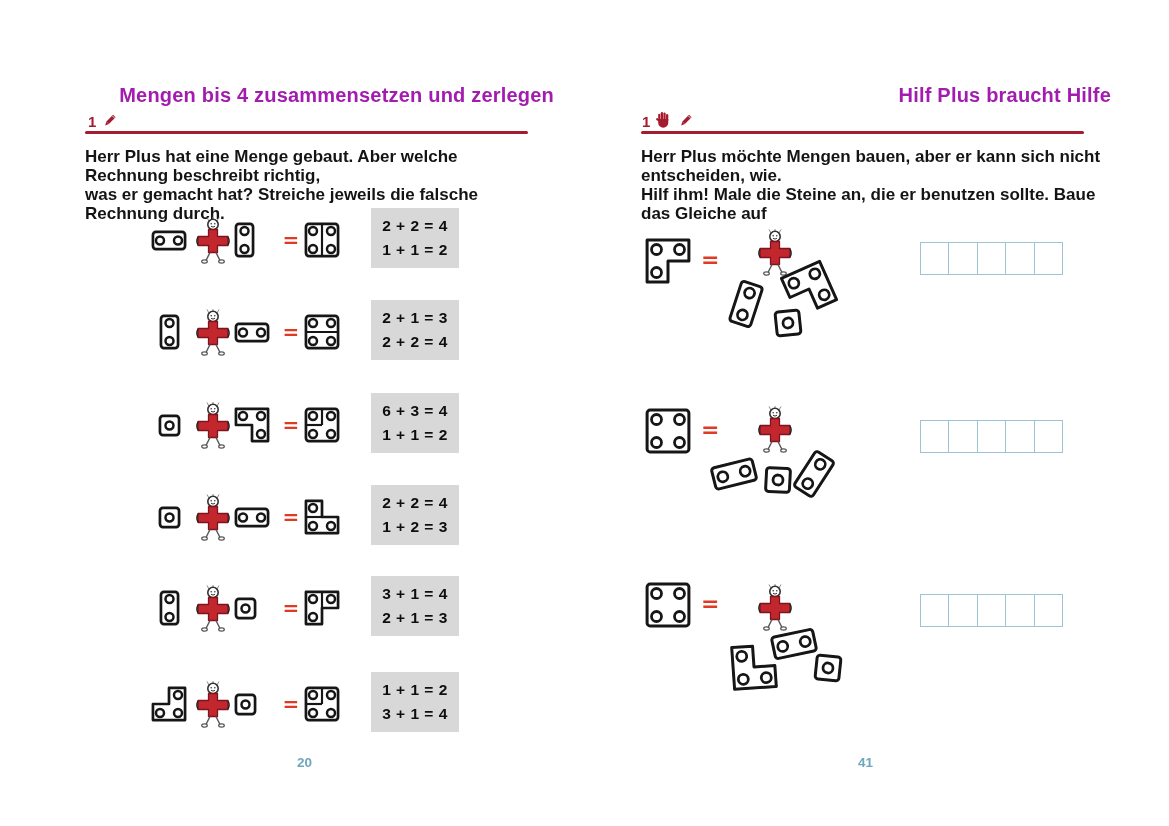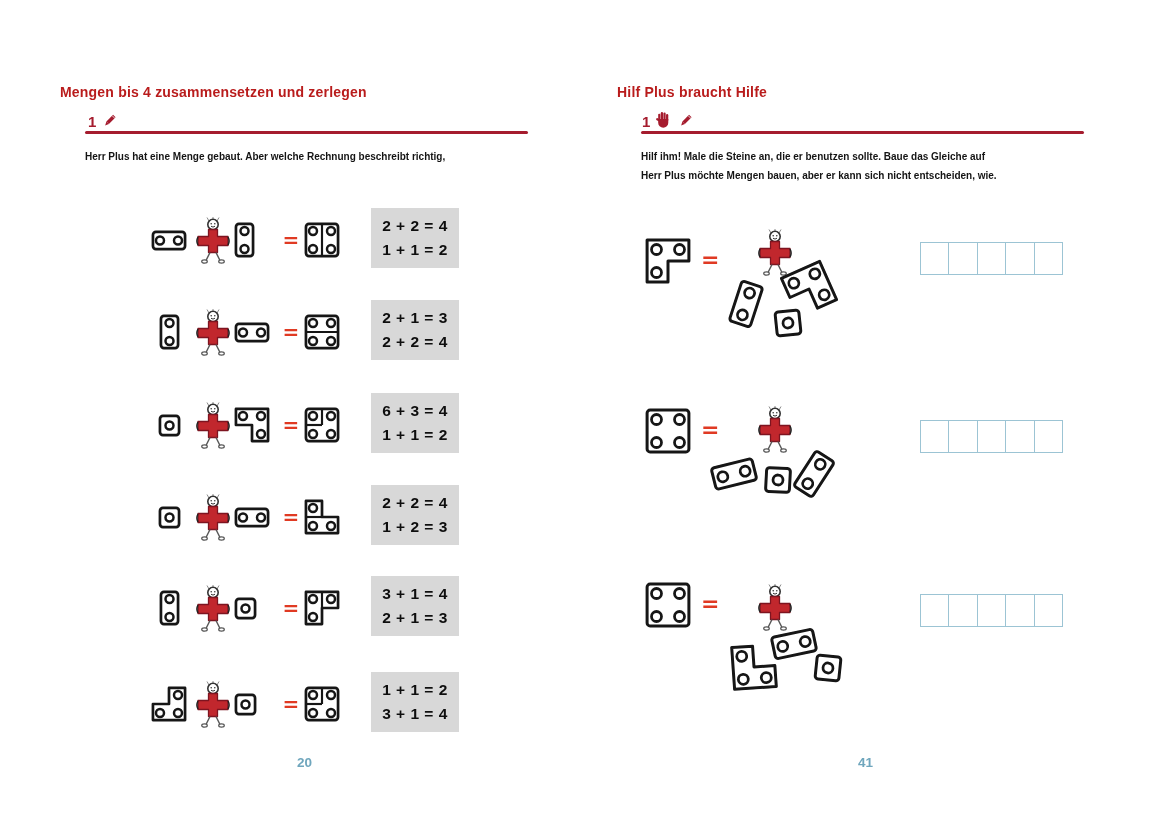--- a/index.html
+++ b/index.html
@@ -1,23 +1,23 @@
 <!DOCTYPE html>
 <html><head>
 <meta charset="utf-8">
 <style>
   html,body{margin:0;padding:0;background:#e8e8e8;}
   .sheet{position:relative;width:1169px;height:826px;background:#ffffff;overflow:hidden;
          font-family:"Liberation Sans",sans-serif;color:#111;}
-  .page-title{position:absolute;width:494px;text-align:left;font-size:14px;font-weight:700;
-              letter-spacing:.2px;color:#b91c1c;}
+  .page-title{position:absolute;width:494px;text-align:right;font-size:20px;font-weight:700;
+              letter-spacing:.2px;color:#a21caf;}
   .exmark{position:absolute;display:flex;align-items:flex-end;gap:5px;color:#a51c2e;
           font-weight:700;font-size:15px;line-height:15px;}
   .rule{position:absolute;height:3px;background:#a51c2e;border-radius:2px;}
-  .instr{position:absolute;width:460px;font-size:10px;font-weight:600;line-height:19px;color:#141414;}
+  .instr{position:absolute;width:460px;font-size:17px;font-weight:600;line-height:19px;color:#141414;}
   .ex-row{position:absolute;height:74px;display:flex;align-items:center;}
   .slot{display:flex;justify-content:center;align-items:center;}
   .slot.left-al{justify-content:flex-start;}
   .eq{font-size:20px;font-weight:900;color:#e03a23;font-family:"DejaVu Sans",sans-serif;}
   .eq.big{font-size:22px;}
   .eqbox{position:absolute;width:88px;background:#d8d8d8;display:flex;flex-direction:column;
          justify-content:center;gap:6px;text-align:center;font-size:15.5px;font-weight:600;
          padding:9px 0;color:#0e0e0e;letter-spacing:.5px;}
   .pageno{position:absolute;color:#6fa6bd;font-size:13.5px;font-weight:700;}
   .abs{position:absolute;}
@@ -42,20 +42,21 @@
           <path d="M6 11.6 L13.4 4.2 L16.2 7 L8.8 14.4 Z" fill="#a51c2e"></path>
           <path d="M4.6 16 L6 11.6 L8.8 14.4 Z" fill="#a51c2e"></path>
           <path d="M12.4 5.2 L15.2 8" stroke="#fff" stroke-width="0.9"></path>
         </svg>
       </span>
     </div>
     <div class="rule" style="left:85px;top:131px;width:443px"></div>
 
     <div class="instr" style="left:85px;top:147px">
       <div>Herr Plus hat eine Menge gebaut. Aber welche Rechnung beschreibt richtig,</div>
+      <div>was er gemacht hat? Streiche jeweils die falsche Rechnung durch.</div>
     </div>
 
     <div id="left-rows">
         <div class="ex-row" style="left:146px;top:203px;width:206px">
     <div class="slot" style="width:46px">
             <svg width="36" height="21" viewBox="0 0 36 21">
               <rect x="1.9500000000000002" y="1.9500000000000002" width="32.1" height="17.1" rx="3" fill="#fff" stroke="#161616" stroke-width="2.7"></rect>
               <circle cx="9" cy="10.5" r="4" fill="#fff" stroke="#161616" stroke-width="2.4840000000000004"></circle>
               <circle cx="27" cy="10.5" r="4" fill="#fff" stroke="#161616" stroke-width="2.4840000000000004"></circle>
             </svg>
@@ -364,22 +365,22 @@
         <svg width="18" height="18" viewBox="0 0 20 20">
           <path d="M6 11.6 L13.4 4.2 L16.2 7 L8.8 14.4 Z" fill="#a51c2e"></path>
           <path d="M4.6 16 L6 11.6 L8.8 14.4 Z" fill="#a51c2e"></path>
           <path d="M12.4 5.2 L15.2 8" stroke="#fff" stroke-width="0.9"></path>
         </svg>
       </span>
     </div>
     <div class="rule" style="left:641px;top:131px;width:443px"></div>
 
     <div class="instr" style="left:641px;top:147px">
+      <div>Herr Plus möchte Mengen bauen, aber er kann sich nicht entscheiden, wie.</div>
       <div>Hilf ihm! Male die Steine an, die er benutzen sollte. Baue das Gleiche auf</div>
-      <div>Herr Plus möchte Mengen bauen, aber er kann sich nicht entscheiden, wie.</div>
     </div>
 
     <div id="right-rows">
         <div class="abs" style="left:645px;top:238px">
           <svg width="46" height="46" viewBox="0 0 46 46">
             <path d="M 2.1 2.1 H 43.9 V 23 H 23 V 43.9 H 2.1 Z" fill="#fff" stroke="#161616" stroke-width="3" stroke-linejoin="round"></path>
             <circle cx="11.5" cy="11.5" r="5" fill="#fff" stroke="#161616" stroke-width="2.7600000000000002"></circle>
             <circle cx="34.5" cy="11.5" r="5" fill="#fff" stroke="#161616" stroke-width="2.7600000000000002"></circle>
             <circle cx="11.5" cy="34.5" r="5" fill="#fff" stroke="#161616" stroke-width="2.7600000000000002"></circle>
           </svg>

